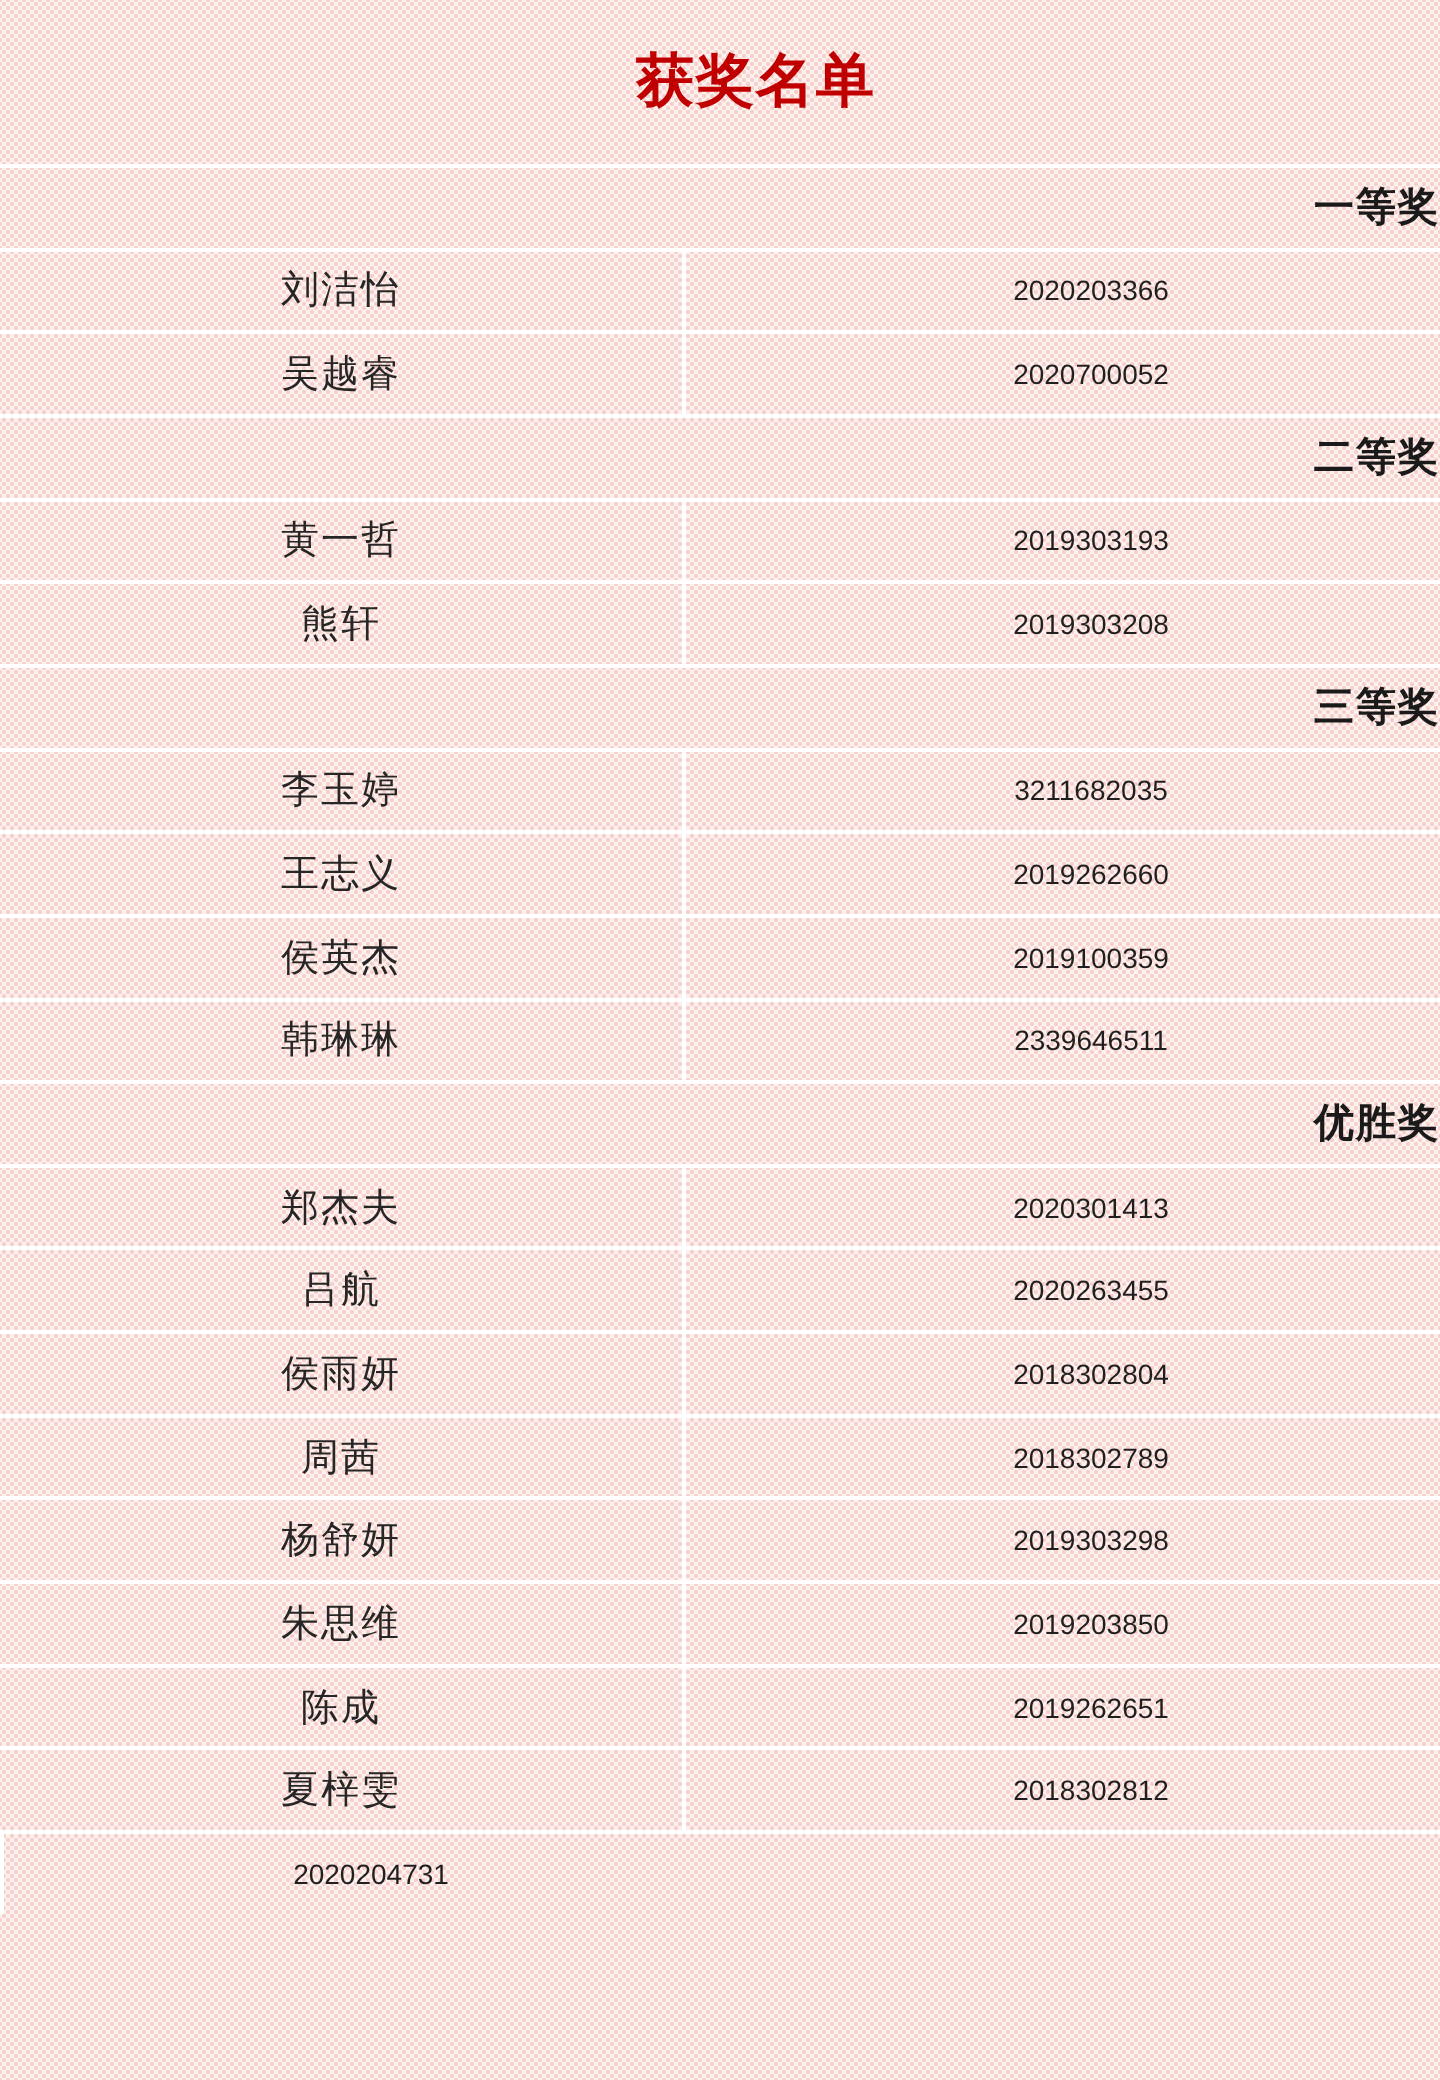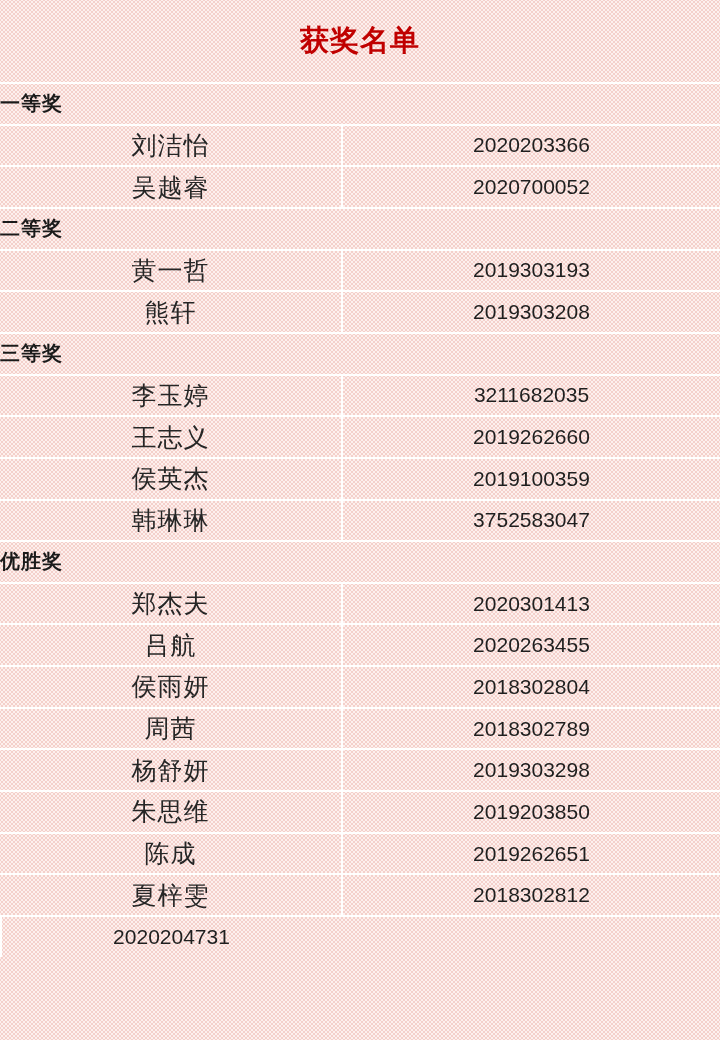--- a/index.html
+++ b/index.html
@@ -25,56 +25,58 @@
   .title-row {
     display: flex;
     align-items: center;
     justify-content: center;
   }
   .page-title {
     color: #c00000;
     font-size: 29px;
     font-weight: bold;
     letter-spacing: 1px;
+    padding-left: 36px;
   }
   .grid-row {
     border-top: 2px solid #ffffff;
     min-height: 0;
   }
   .section-header-row {
     display: flex;
     align-items: center;
-    justify-content: flex-start;
+    justify-content: flex-end;
   }
   .section-header-label {
     color: #1a1a1a;
     font-size: 20px;
     font-weight: bold;
     letter-spacing: 1px;
   }
   .data-row {
     display: grid;
     grid-template-columns: 341px 1fr;
   }
   .cell {
     display: flex;
     align-items: center;
     justify-content: center;
     min-width: 0;
   }
   .cell-id { border-left: 2px solid #ffffff; }
   .name-text {
     color: #262626;
-    font-size: 25px;
+    font-size: 19px;
     letter-spacing: 1px;
     font-family: Liberation Mono, monospace;
   }
   .id-text {
     color: #1f1f1f;
-    font-size: 21px;
+    font-size: 14px;
+    padding-left: 28px;
   }
 </style>
 </head>
 <body>
 
 <div class="page" id="page-root">
   <div class="title-row">
     <span class="page-title">获奖名单</span>
   </div>
 
@@ -141,21 +143,21 @@
       </div>
       <div class="cell cell-id">
         <span class="id-text">2019100359</span>
       </div>
     </div>
     <div class="grid-row data-row">
       <div class="cell cell-name">
         <span class="name-text">韩琳琳</span>
       </div>
       <div class="cell cell-id">
-        <span class="id-text">3752583047</span>
+        <span class="id-text">2339646511</span>
       </div>
     </div>
     <div class="grid-row section-header-row">
       <span class="section-header-label">优胜奖</span>
     </div>
     <div class="grid-row data-row">
       <div class="cell cell-name">
         <span class="name-text">郑杰夫</span>
       </div>
       <div class="cell cell-id">

